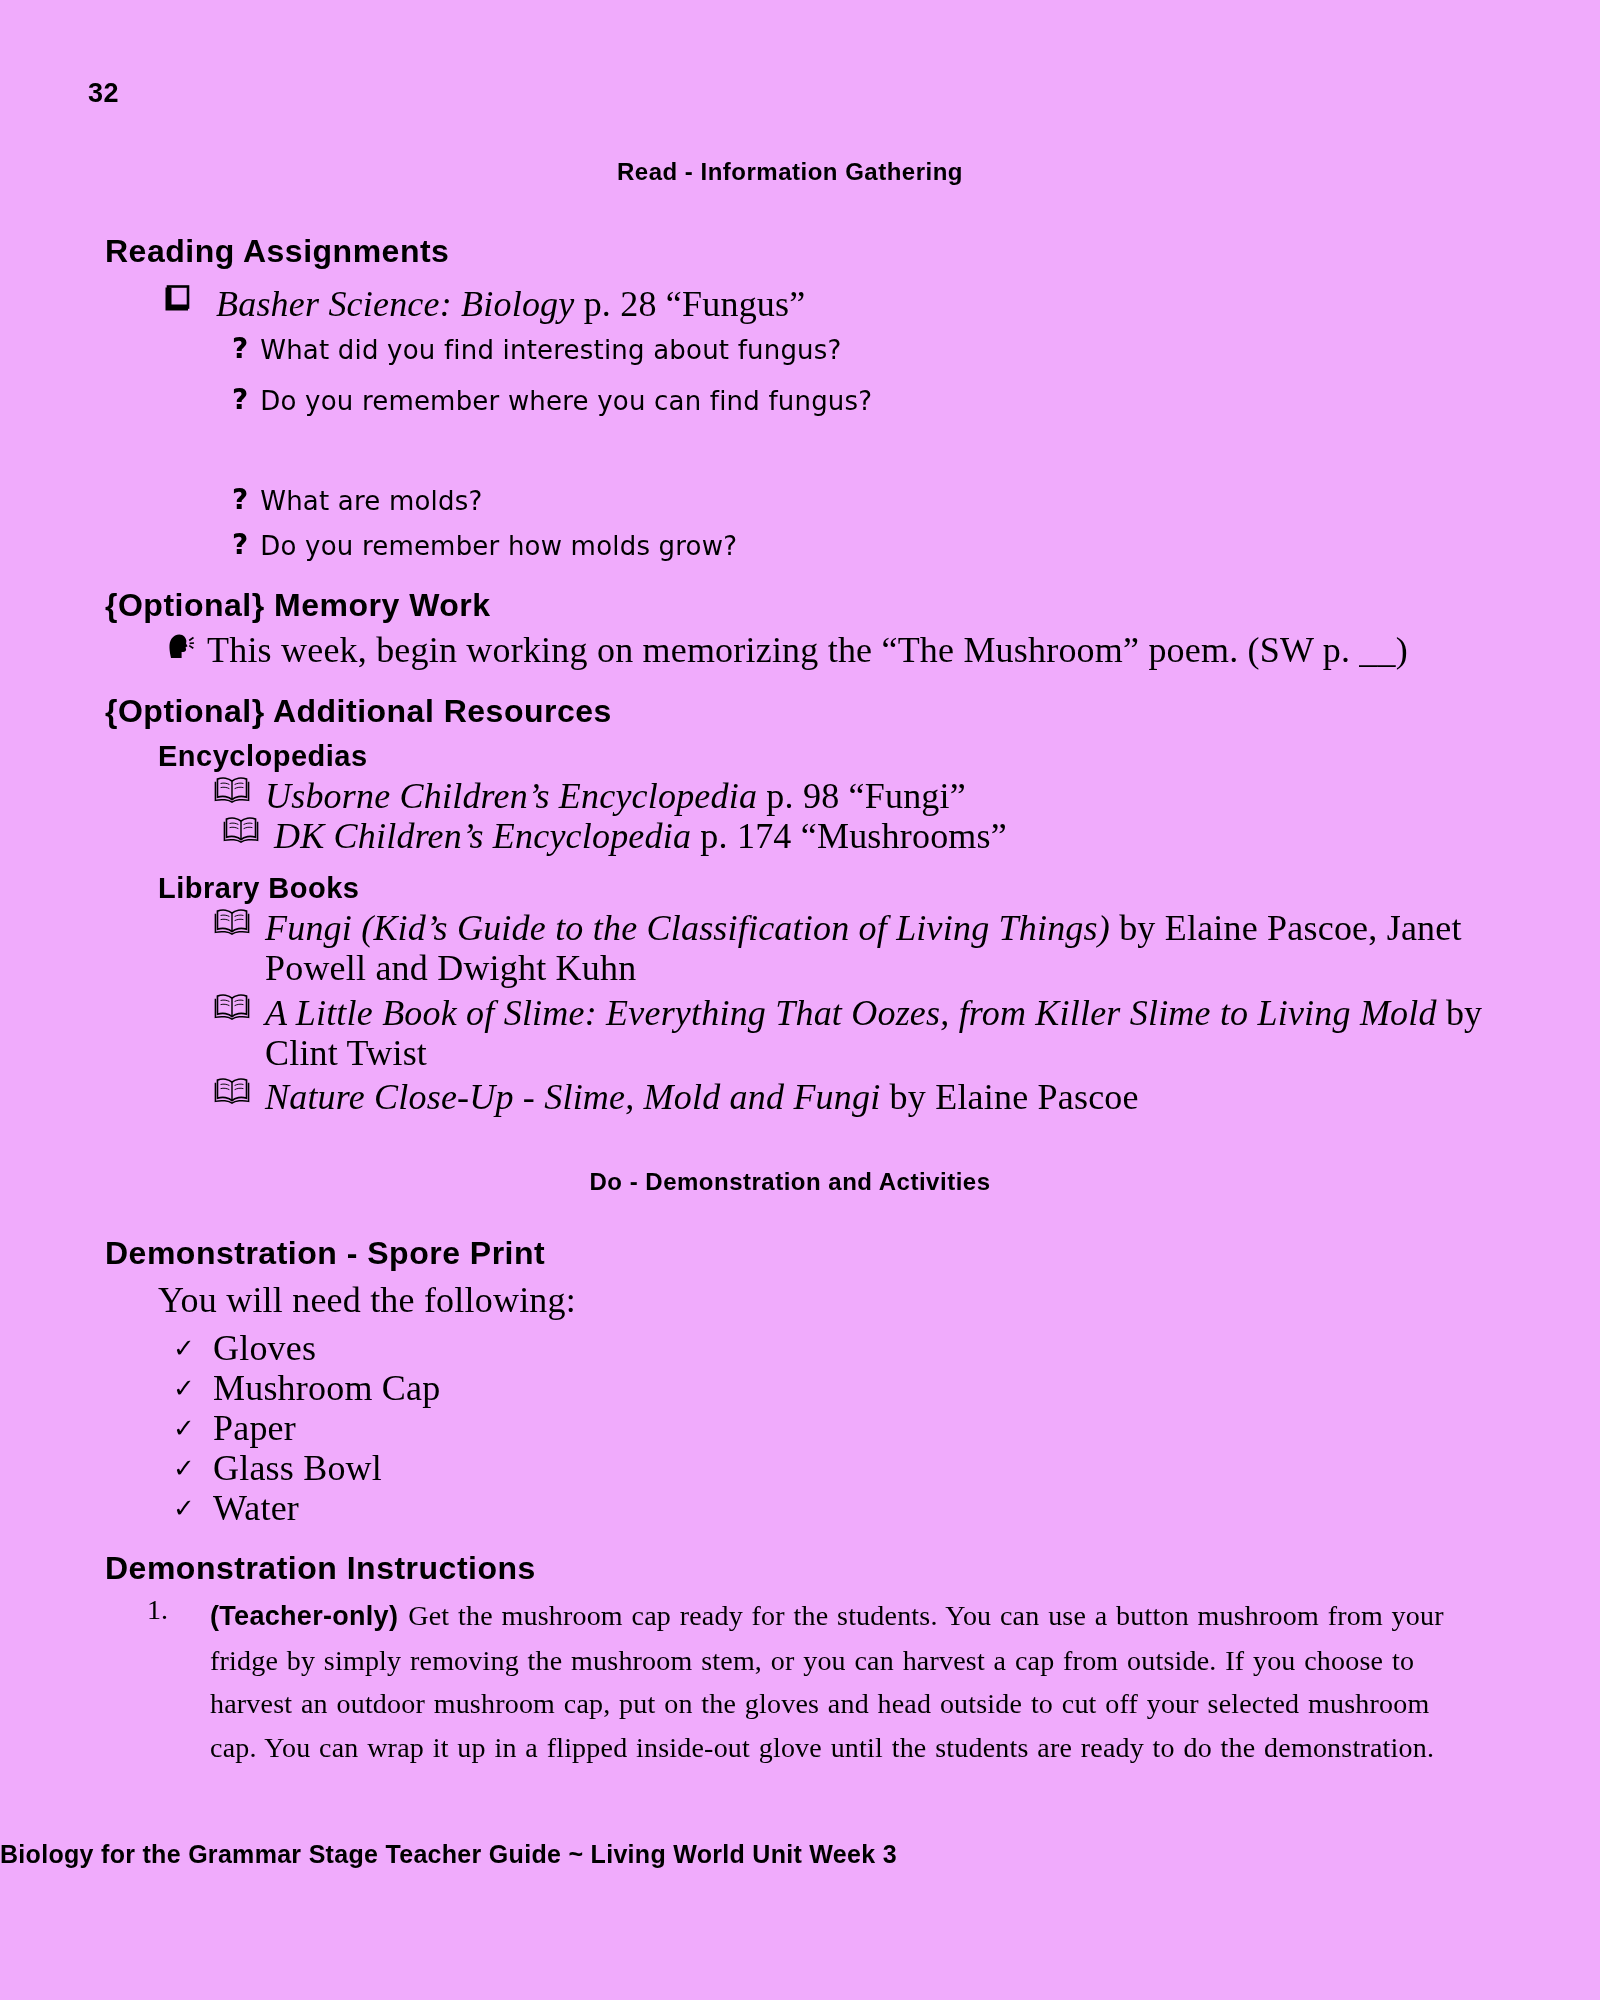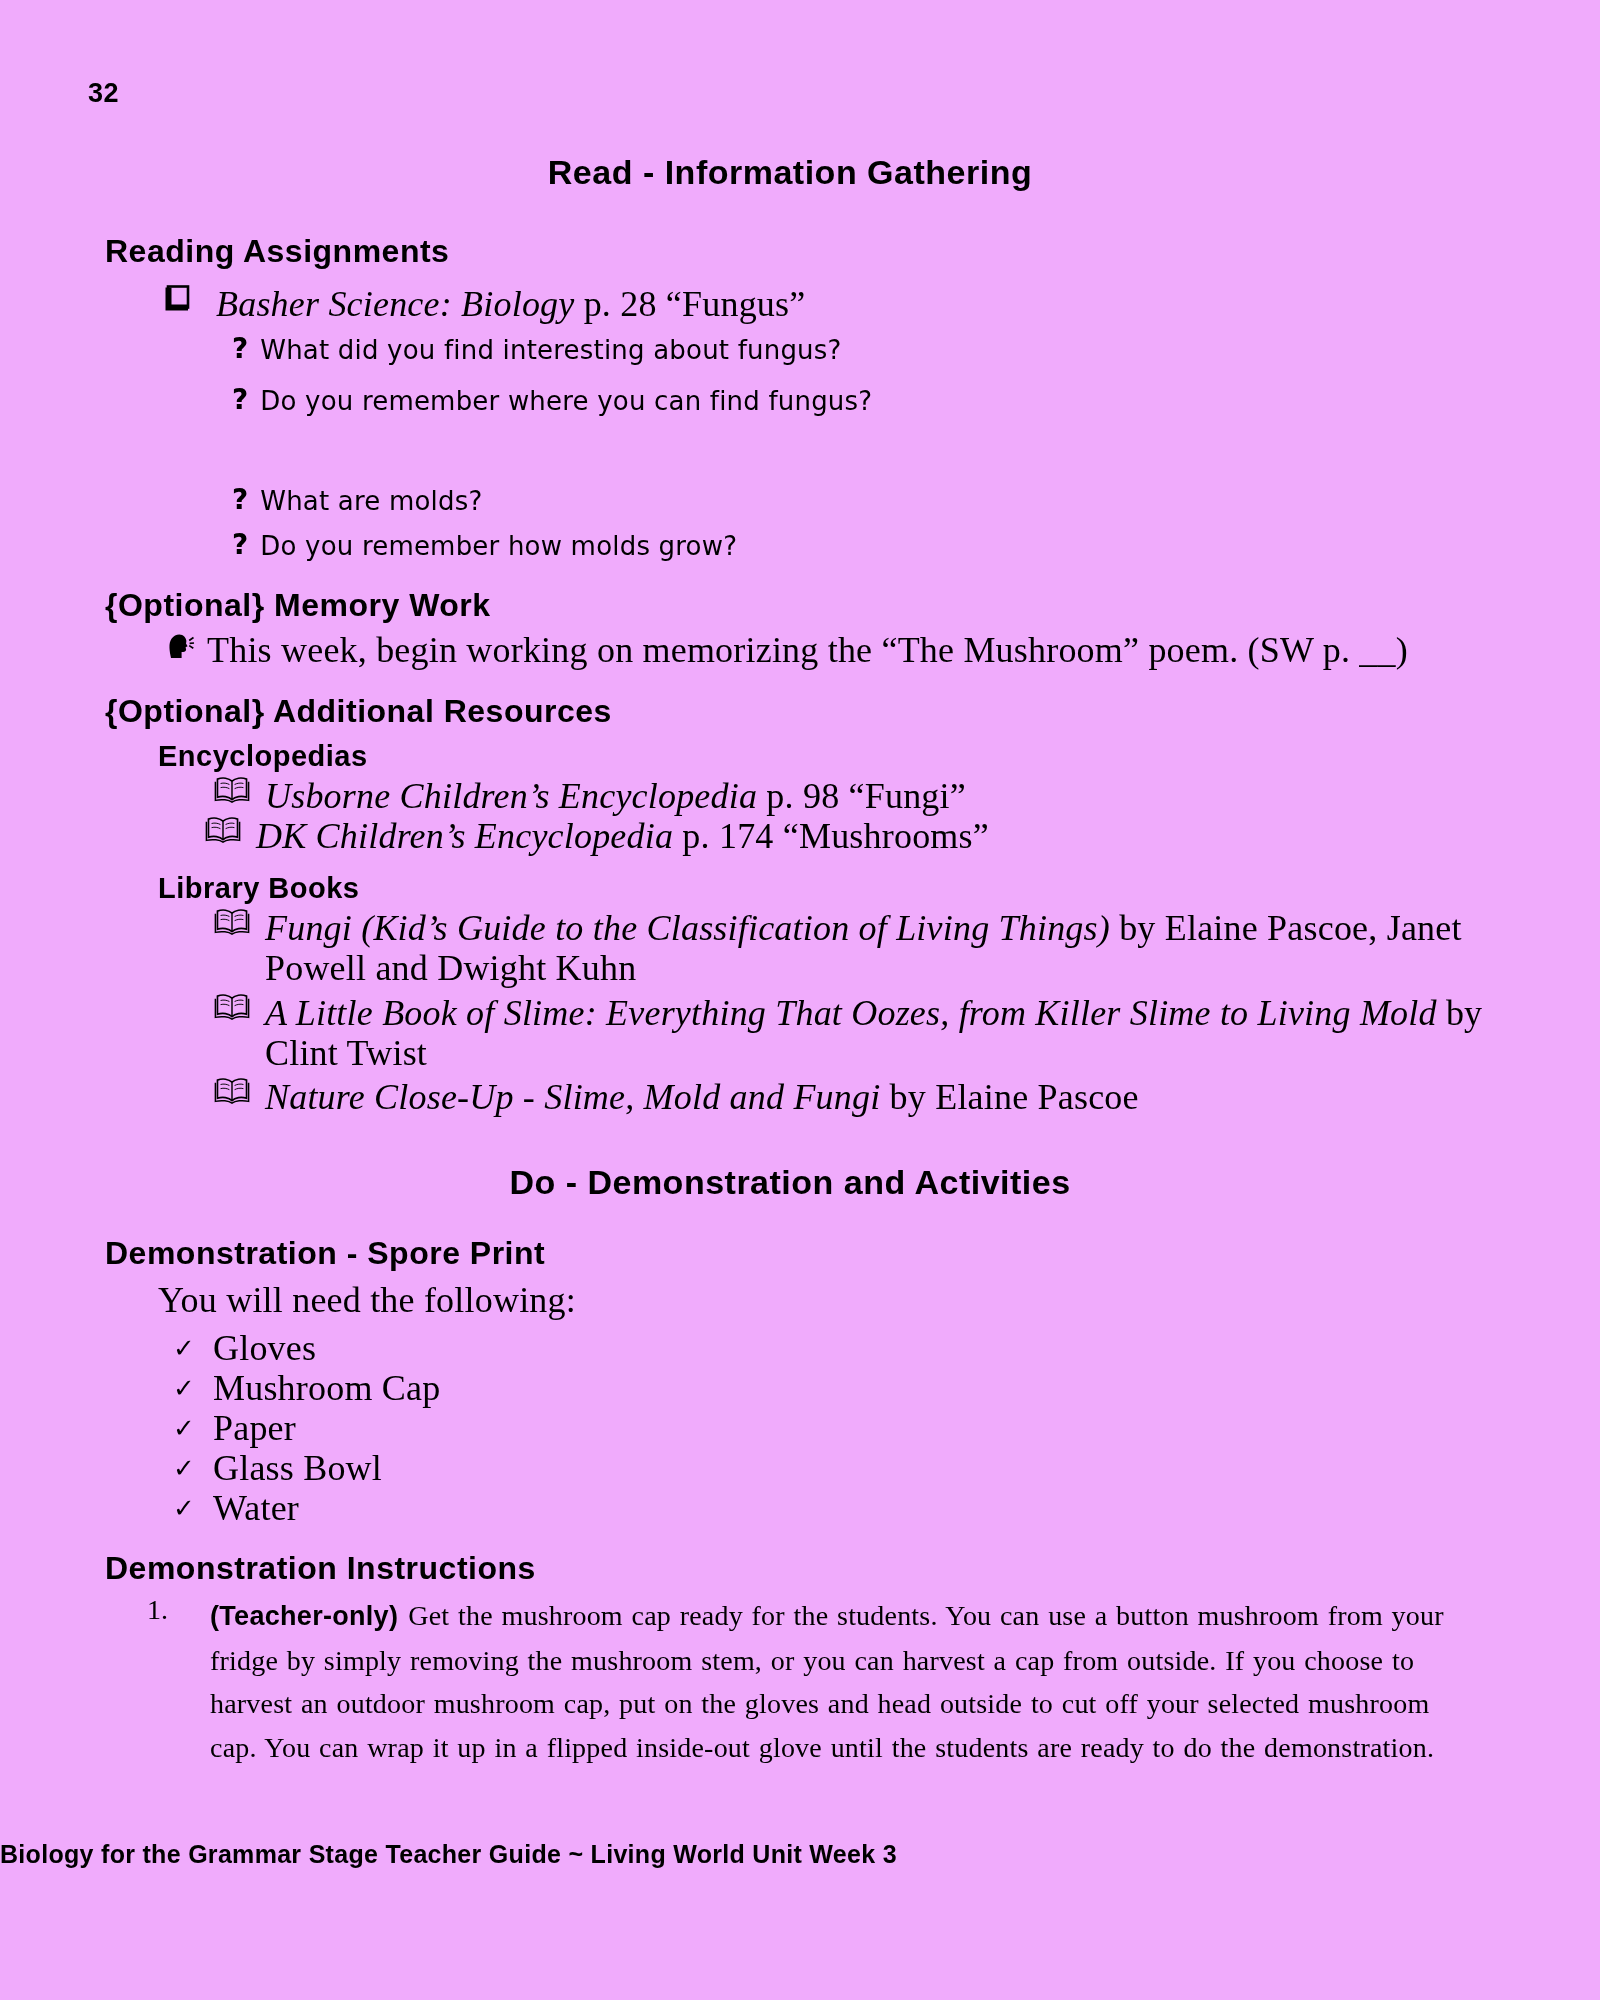--- a/index.html
+++ b/index.html
@@ -12,21 +12,21 @@
     overflow:hidden;
     font-family:"Liberation Serif", serif;
   }
   
   .comic{ 
     font-family:"Liberation Sans", sans-serif;
     font-weight:bold;
     letter-spacing:0.5px;
     color:#000;
   }
-  .h1{font-size:34px; line-height:40px; text-align:center;}
+  .h1{font-size:24px; line-height:40px; text-align:center;}
   .h2{font-size:32px; line-height:38px;}
   .h3{font-size:29px; line-height:36px;}
   .pnum{font-size:27px;}
   .footer{font-size:25px; text-align:left; letter-spacing:0.3px;}
 
   .serif{
     font-family:"Liberation Serif", serif;
     font-size:36px;
     line-height:40px;
     letter-spacing:0.2px;
@@ -144,21 +144,21 @@
       <svg class="icon" width="36" height="27" viewBox="0 0 34 26">
         <path d="M17 5 C14 2 8 1 3 3 L3 20.5 C8 18.8 14 19.8 17 22.8 C20 19.8 26 18.8 31 20.5 L31 3 C26 1 20 2 17 5 Z" fill="none" stroke="#000" stroke-width="1.6"></path>
         <path d="M17 5 L17 22.8" stroke="#000" stroke-width="1.4"></path>
         <path d="M1 5.5 L1 23.5 C7 22 14 23 17 25.2 C20 23 27 22 33 23.5 L33 5.5" fill="none" stroke="#000" stroke-width="1.4"></path>
         <path d="M6 7.2 C9 6.4 12 6.9 14.5 8.2 M6 11.2 C9 10.4 12 10.9 14.5 12.2 M19.5 8.2 C22 6.9 25 6.4 28 7.2 M19.5 12.2 C22 10.9 25 10.4 28 11.2" stroke="#000" stroke-width="0.9" fill="none"></path>
       </svg>
     </span>
     <span class="serif"><em>Usborne Children’s Encyclopedia</em><span> p. 98 “Fungi”</span></span>
   </div>
 
-  <div class="abs row" style="left:205px; top:816px;">
+  <div class="abs row" style="left:223px; top:816px;">
     <span class="marker-col-book">
       <svg class="icon" width="36" height="27" viewBox="0 0 34 26">
         <path d="M17 5 C14 2 8 1 3 3 L3 20.5 C8 18.8 14 19.8 17 22.8 C20 19.8 26 18.8 31 20.5 L31 3 C26 1 20 2 17 5 Z" fill="none" stroke="#000" stroke-width="1.6"></path>
         <path d="M17 5 L17 22.8" stroke="#000" stroke-width="1.4"></path>
         <path d="M1 5.5 L1 23.5 C7 22 14 23 17 25.2 C20 23 27 22 33 23.5 L33 5.5" fill="none" stroke="#000" stroke-width="1.4"></path>
         <path d="M6 7.2 C9 6.4 12 6.9 14.5 8.2 M6 11.2 C9 10.4 12 10.9 14.5 12.2 M19.5 8.2 C22 6.9 25 6.4 28 7.2 M19.5 12.2 C22 10.9 25 10.4 28 11.2" stroke="#000" stroke-width="0.9" fill="none"></path>
       </svg>
     </span>
     <span class="serif"><em>DK Children’s Encyclopedia</em><span> p. 174 “Mushrooms”</span></span>
   </div>

